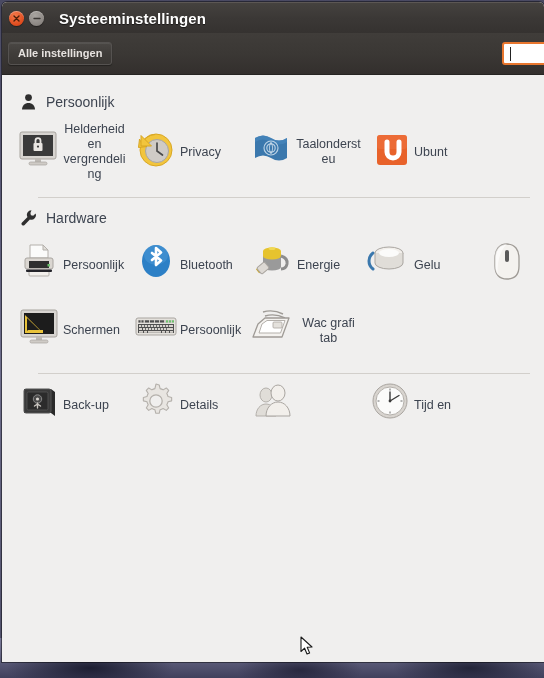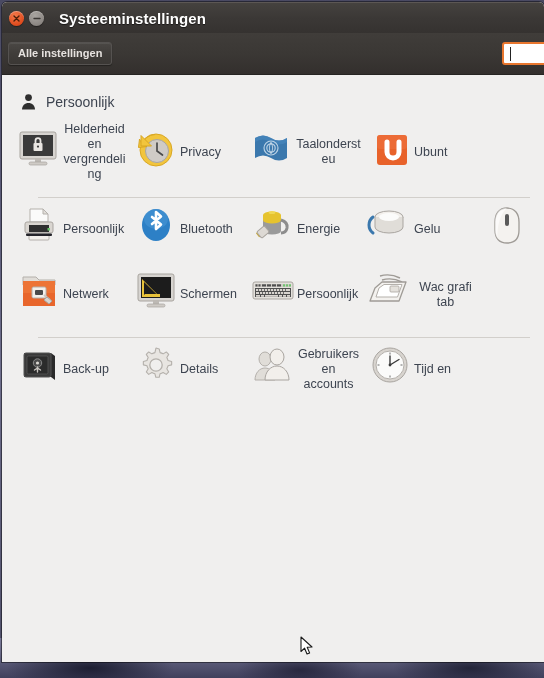--- a/index.html
+++ b/index.html
@@ -294,20 +294,26 @@
           </div>
           <div class="lbl">Ubunt</div>
         </div>
 
       </div>
     </div>
 
     <div class="divider"></div>
 
     <div class="section">
+      <div class="section-head">
+        <svg width="17" height="17" viewBox="0 0 17 17">
+          <path d="M11.5 1.2a4.6 4.6 0 0 0-4 6.9L1.8 13.7a1.8 1.8 0 0 0 2.5 2.5l5.6-5.7a4.6 4.6 0 0 0 5.7-6.1l-2.4 2.4-2.3-.5-.5-2.3z" fill="#2f2f2f"></path>
+        </svg>
+        <span class="sh-label">Hardware</span>
+      </div>
       <div class="grid">
 
         <div class="tile">
           <div class="ic">
             <svg width="46" height="46" viewBox="0 0 46 46">
               <path d="M14 6 h13 l5 5 v8 H14 z" fill="#fbfbfa" stroke="#b4b0ab" stroke-width="1"></path>
               <path d="M27 6 l5 5 h-5 z" fill="#e2dfda" stroke="#b4b0ab" stroke-width="1"></path>
               <rect x="9" y="19" width="28" height="11" rx="2" fill="#dad6d1" stroke="#a9a5a0" stroke-width="1"></rect>
               <rect x="13" y="22" width="20" height="7" fill="#2f2f2f"></rect>
               <rect x="31.5" y="25" width="2.5" height="2.5" fill="#6ec36e"></rect>
@@ -361,34 +367,20 @@
         <div class="tile">
           <div class="ic">
             <svg width="46" height="46" viewBox="0 0 46 46">
               <path d="M23 5 c8 0 12 6 12 14 v8 c0 8-4 13-12 13 s-12-5-12-13 v-8 c0-8 4-14 12-14z" fill="#f4f2ef" stroke="#9f9b96" stroke-width="1.3"></path>
               <path d="M23 5 c-8 0-12 6-12 14 v8 c0 4 1 7 3 9 c-1-3-1-22 9-31z" fill="#ffffff" opacity=".6"></path>
               <rect x="21" y="11" width="4" height="12" rx="2" fill="#5a5a5a"></rect>
             </svg>
           </div>
         </div>
 
-        <div class="tile">
-          <div class="ic">
-            <svg width="46" height="46" viewBox="0 0 46 46">
-              <path d="M7 9 h13 l3 3 h16 v5 H7 z" fill="#e0ddd8" stroke="#b4b0ab" stroke-width="1"></path>
-              <path d="M7 13 h32 v25 H7 z" fill="#e8662c"></path>
-              <path d="M7 13 h32 v12 H7 z" fill="#f08040" opacity=".55"></path>
-              <rect x="16" y="19" width="14" height="11" rx="1.5" fill="#f2efeb" stroke="#b4b0ab" stroke-width="1"></rect>
-              <rect x="19" y="22" width="8" height="5" rx="1" fill="#4a4a4a"></rect>
-              <path d="M28 27 l6 5" stroke="#c9c5c0" stroke-width="2"></path>
-              <path d="M31 29 l5 4 l-3 3 l-5 -4z" fill="#d8d4cf" stroke="#a9a5a0" stroke-width="1"></path>
-            </svg>
-          </div>
-          <div class="lbl">Netwerk</div>
-        </div>
 
         <div class="tile">
           <div class="ic">
             <svg width="46" height="46" viewBox="0 0 46 46">
               <rect x="5" y="6" width="36" height="27" rx="2" fill="#d7d4d0" stroke="#a8a49f" stroke-width="1"></rect>
               <rect x="8" y="9" width="30" height="21" fill="#1c1c1c"></rect>
               <path d="M9 29 L9 11 L27 29 z" fill="#e8c23a"></path>
               <path d="M11 27.5 L11 14 L25 27.5 z" fill="#1c1c1c"></path>
               <path d="M9 29 L27 29 L27 26 L12 26 z" fill="#e8c23a"></path>
               <rect x="20" y="32" width="6" height="5" fill="#bdb9b4"></rect>
@@ -499,21 +491,20 @@
 
         <div class="tile">
           <div class="ic">
             <svg width="46" height="46" viewBox="0 0 46 46">
               <ellipse cx="16" cy="16" rx="6" ry="7" fill="#e0ddd8" stroke="#b4b0ab" stroke-width="1"></ellipse>
               <path d="M6 37 c0-7 4.5-12 10-12 s10 5 10 12 z" fill="#e0ddd8" stroke="#b4b0ab" stroke-width="1"></path>
               <ellipse cx="28" cy="14" rx="7" ry="8" fill="#f2efeb" stroke="#a9a5a0" stroke-width="1"></ellipse>
               <path d="M16 37 c0-8 5.3-14 12-14 s12 6 12 14 z" fill="#f2efeb" stroke="#a9a5a0" stroke-width="1"></path>
             </svg>
           </div>
-          <div class="lbl">Gebruikers en accounts</div>
         </div>
 
         <div class="tile">
           <div class="ic">
             <svg width="46" height="46" viewBox="0 0 46 46">
               <circle cx="23" cy="22" r="17" fill="#d8d4cf" stroke="#a9a5a0" stroke-width="1"></circle>
               <circle cx="23" cy="22" r="14" fill="#fbfbfa" stroke="#b4b0ab" stroke-width="1"></circle>
               <g stroke="#6a6a6a" stroke-width="1">
                 <path d="M23 9.5 v2"></path>
                   <path d="M23 32.5 v2"></path>

